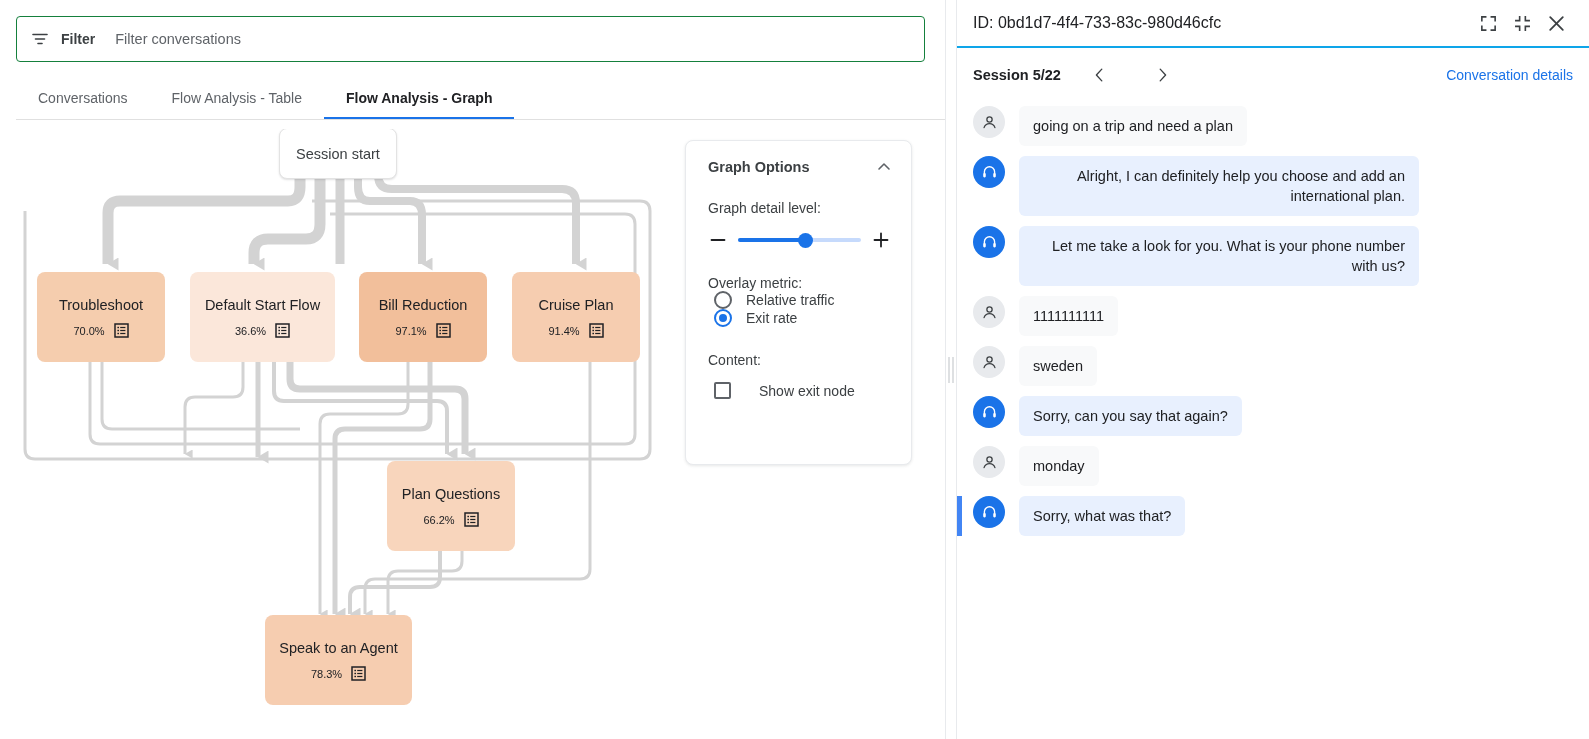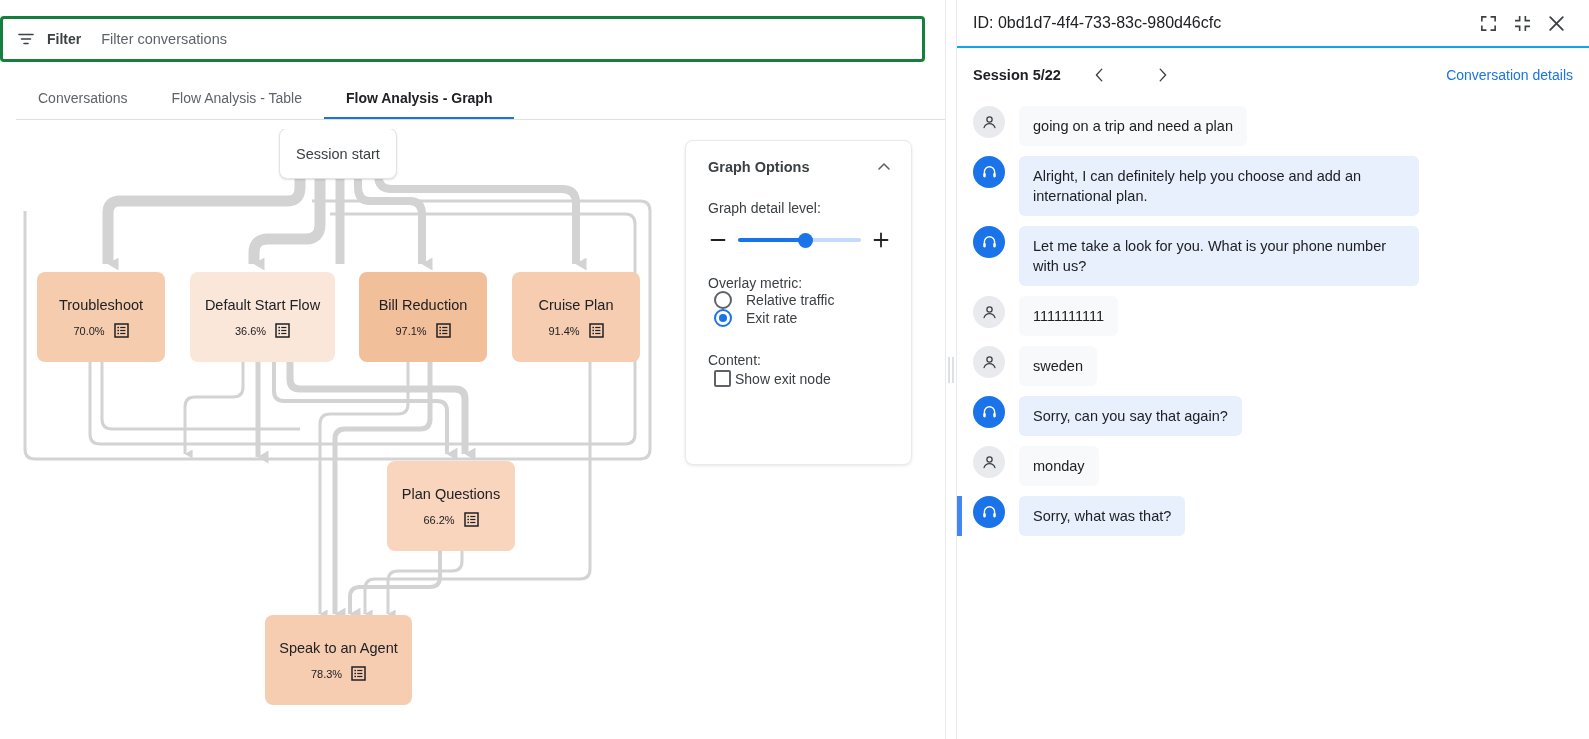--- a/index.html
+++ b/index.html
@@ -10,23 +10,23 @@
     background:#ffffff;
     color:#202124;
     overflow:hidden;
   }
   .app { display:flex; width:1589px; height:739px; }
 
   
   .left-pane { width:945px; height:739px; position:relative; background:#fff; flex:0 0 945px; }
 
   .filter-bar {
-    margin:16px 20px 0 0;
+    margin:16px 20px 0 16px;
     height:46px;
-    border:3px solid #15803d;
+    border:1px solid #15803d;
     border-radius:4px;
     display:flex; align-items:center;
     padding:0 14px;
     background:#fff;
   }
   .filter-icon { width:18px; height:18px; margin-right:12px; display:block; }
   .filter-label { font-size:14px; font-weight:700; color:#3c4043; margin-right:18px; }
   .filter-input {
     border:none; outline:none; font-size:14.5px; color:#5f6368;
     font-family:"Liberation Sans", sans-serif; flex:1; background:transparent;
@@ -98,21 +98,21 @@
     width:18px; height:18px; border-radius:50%; border:2px solid #5f6368;
     flex:0 0 18px; position:relative;
   }
   .radio.checked { border-color:#1a73e8; }
   .radio.checked::after {
     content:""; position:absolute; left:3px; top:3px; width:8px; height:8px;
     border-radius:50%; background:#1a73e8;
   }
   .radio-label { font-size:14px; color:#3c4043; }
 
-  .check-row { display:flex; align-items:center; margin-top:2px; padding-left:6px; gap:4px; cursor:pointer; }
+  .check-row { display:flex; align-items:center; margin-top:14px; padding-left:6px; gap:28px; cursor:pointer; }
   .checkbox { width:17px; height:17px; border:2px solid #5f6368; border-radius:2px; flex:0 0 17px; }
   .check-label { font-size:14px; color:#3c4043; }
 
   
   .splitter {
     width:12px; flex:0 0 12px; height:739px; position:relative;
     background:#fff; border-left:1px solid #e8eaed; border-right:1px solid #e8eaed;
     cursor:col-resize;
   }
   .splitter-grip {
@@ -143,21 +143,21 @@
     width:32px; height:32px; border-radius:50%; flex:0 0 32px;
     display:flex; align-items:center; justify-content:center; margin-right:14px;
   }
   .avatar.user { background:#e8eaed; }
   .avatar.agent { background:#1a73e8; }
   .bubble {
     border-radius:6px; padding:10px 14px; font-size:14.5px; line-height:20px;
     color:#202124; max-width:400px;
   }
   .bubble.user { background:#f8f9fa; }
-  .bubble.agent { background:#e8f0fe; }
+  .bubble.agent { background:#e8f0fe;text-align:right; }
   .msg.highlight::before {
     content:""; position:absolute; left:-16px; top:0; bottom:0; width:5px; background:#4285f4;
   }
 </style>
 </head>
 <body>
 
 <div class="app">
 
   <div class="left-pane">

